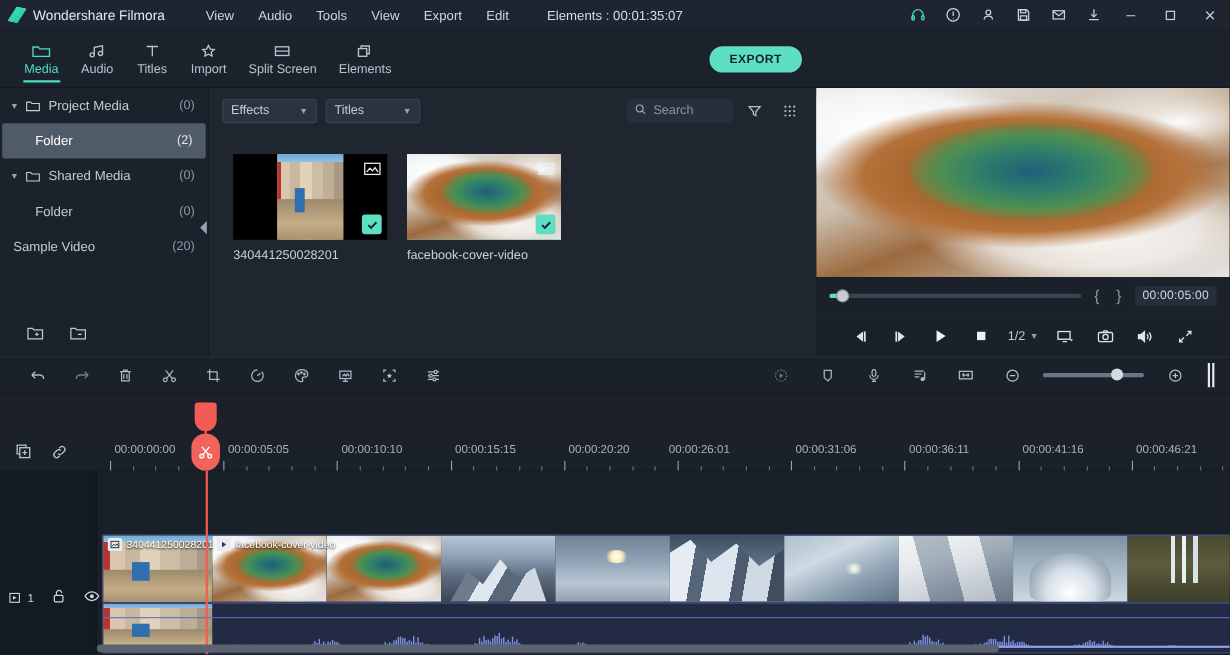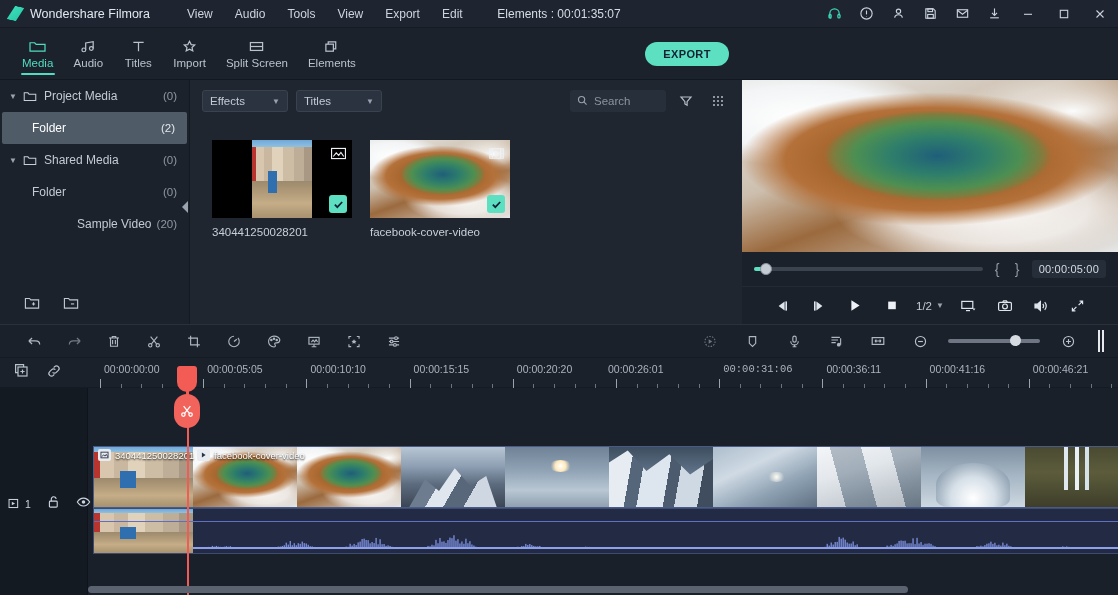--- a/index.html
+++ b/index.html
@@ -190,21 +190,21 @@
   }
   .tbtn { width:40px; height:34px; display:flex; align-items:center; justify-content:center; cursor:default;}
   .tb-right { margin-left:auto; display:flex; align-items:center; gap:2px;}
   .zoom-slider { width:92px; height:4px; background:#6d7682; border-radius:2px; position:relative; margin:0 6px;}
   .zoom-knob { position:absolute; left:62px; top:-4px; width:11px; height:11px; border-radius:50%; background:#d6dbe2;}
   .render-bar { width:6px; height:22px; background:#e6eaef; margin-left:8px; position:relative;}
   .render-bar::after{content:"";position:absolute;left:2px;top:0;width:2px;height:22px;background:#1b212a;}
 
   .tl-ruler {
     height:30px; flex:0 0 30px; background:#1b212a; display:flex; align-items:center;
-    position:relative; border-bottom:1px solid #151b23;
+    position:relative; border-bottom:1px solid #151b23;margin-top:40px;
   }
   .ruler-left { width:88px; flex:0 0 88px; display:flex; align-items:center; gap:16px; padding-left:14px;}
   .ruler-scale { flex:1; position:relative; height:30px; overflow:hidden;}
   .rtick { position:absolute; bottom:0; width:1px; background:#6b7482; }
   .rtick.major { height:9px; background:#9aa3b0;}
   .rtick.minor { height:4px;}
   .rlabel { position:absolute; top:5px; font-size:10.5px; color:#aab3bf; white-space:nowrap;}
 
   .tl-body { flex:1; background:#1a202a; position:relative; overflow:hidden;}
   .track-head {
@@ -436,21 +436,21 @@
             </svg>
         </span>
         <span class="slabel">Shared Media</span>
         <span class="scount">(0)</span>
       </div>
       <div class="side-item noicon">
         <span class="slabel" style="padding-left:24px;">Folder</span>
         <span class="scount">(0)</span>
       </div>
       <div class="side-item noicon">
-        <span class="slabel" style="padding-left:4px;text-align:right;">Sample Video</span>
+        <span class="slabel" style="padding-left:4px;">Sample Video</span>
         <span class="scount">(20)</span>
       </div>
 
       <div class="side-bottom">
         <span>
           <svg width="17" height="14" viewBox="0 0 18 14" fill="none" stroke="#c0c8d2" stroke-width="1.2">
             <path d="M1.5 12.4V2.2h4.4l1.3 1.5h8.3v8.7z"></path>
               <path d="M8.4 8h3.4M10.1 6.3v3.4"></path>
           </svg>
         </span>
@@ -786,21 +786,21 @@
         <div class="rtick minor" style="left: 466.08px;"></div>
         <div class="rtick minor" style="left: 486.72px;"></div>
         <div class="rtick minor" style="left: 507.36px;"></div>
         <div class="rtick major" style="left: 528px;"></div>
         <div class="rlabel" style="left: 520px;">00:00:26:01</div>
         <div class="rtick minor" style="left: 548.64px;"></div>
         <div class="rtick minor" style="left: 569.28px;"></div>
         <div class="rtick minor" style="left: 589.92px;"></div>
         <div class="rtick minor" style="left: 610.56px;"></div>
         <div class="rtick major" style="left: 631.2px;"></div>
-        <div class="rlabel" style="left: 635.2px; font-family: Liberation Mono, monospace;">00:00:31:06</div>
+        <div class="rlabel" style="left: 635.2px;">00:00:31:06</div>
         <div class="rtick minor" style="left: 651.84px;"></div>
         <div class="rtick minor" style="left: 672.48px;"></div>
         <div class="rtick minor" style="left: 693.12px;"></div>
         <div class="rtick minor" style="left: 713.76px;"></div>
         <div class="rtick major" style="left: 734.4px;"></div>
         <div class="rlabel" style="left: 738.4px;">00:00:36:11</div>
         <div class="rtick minor" style="left: 755.04px;"></div>
         <div class="rtick minor" style="left: 775.68px;"></div>
         <div class="rtick minor" style="left: 796.32px;"></div>
         <div class="rtick minor" style="left: 816.96px;"></div>

